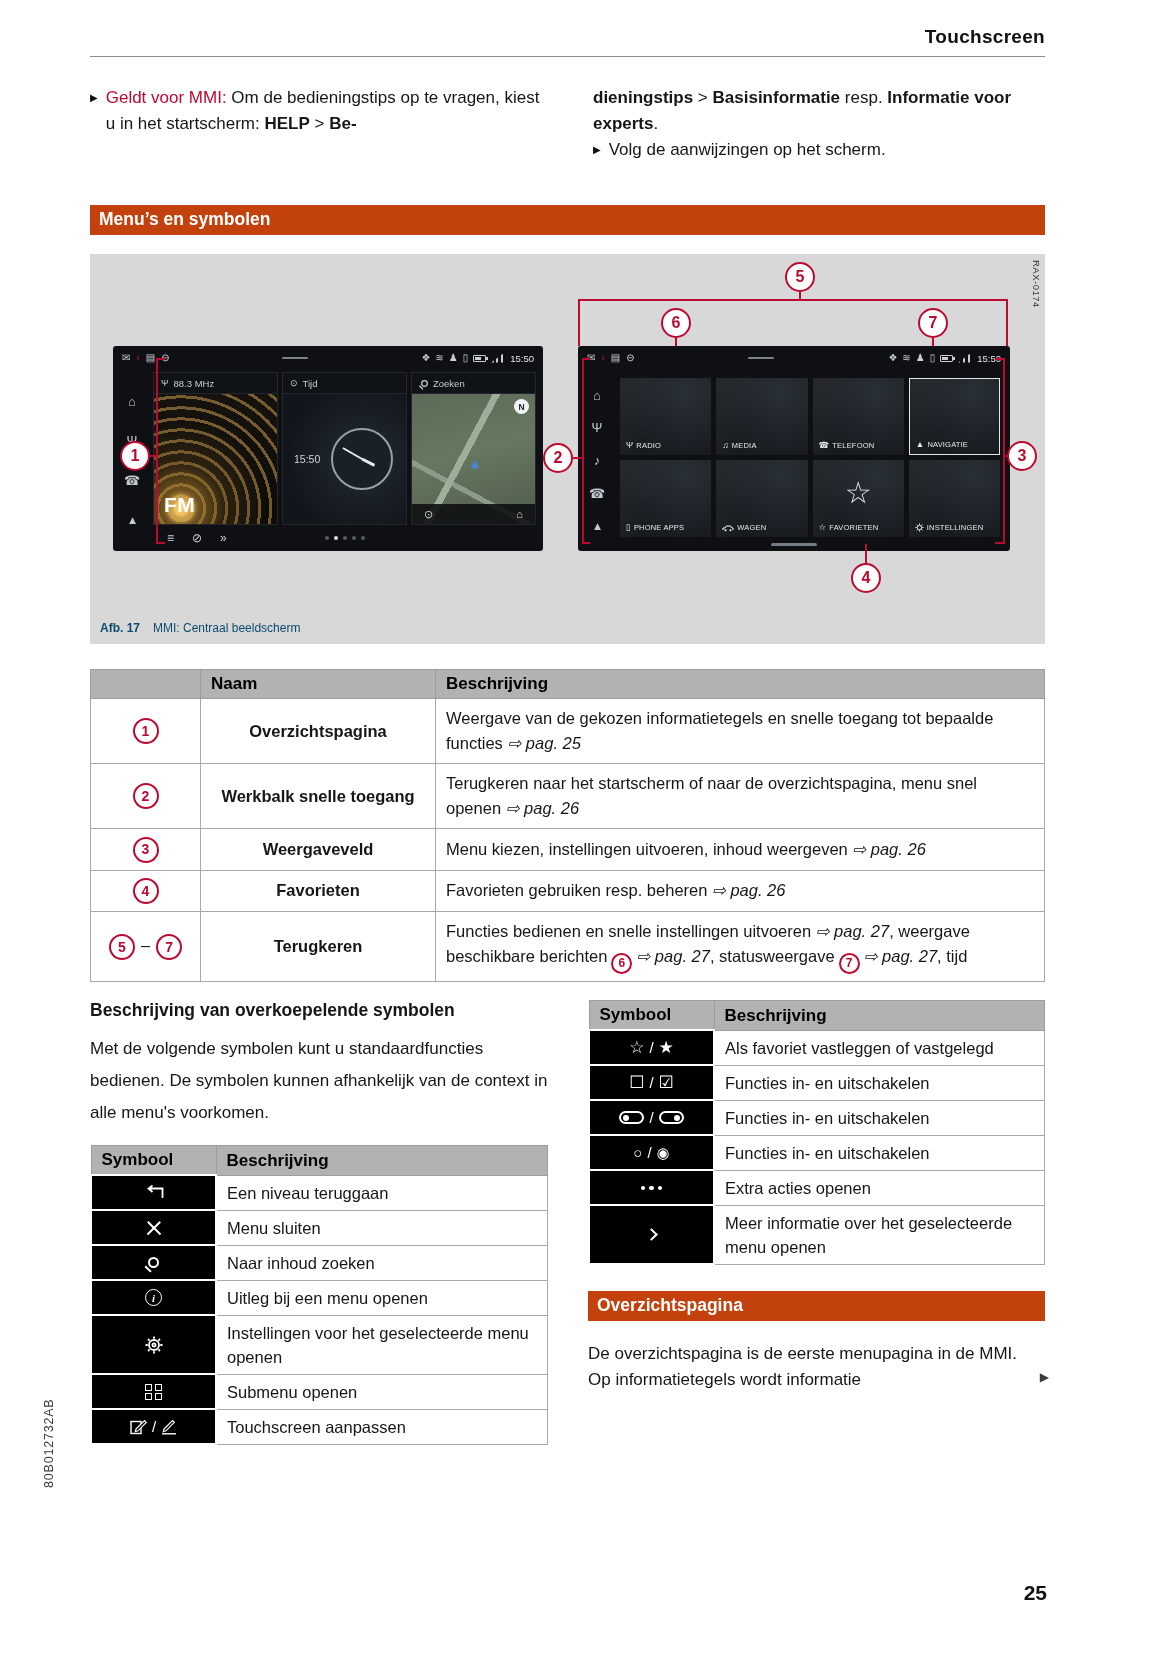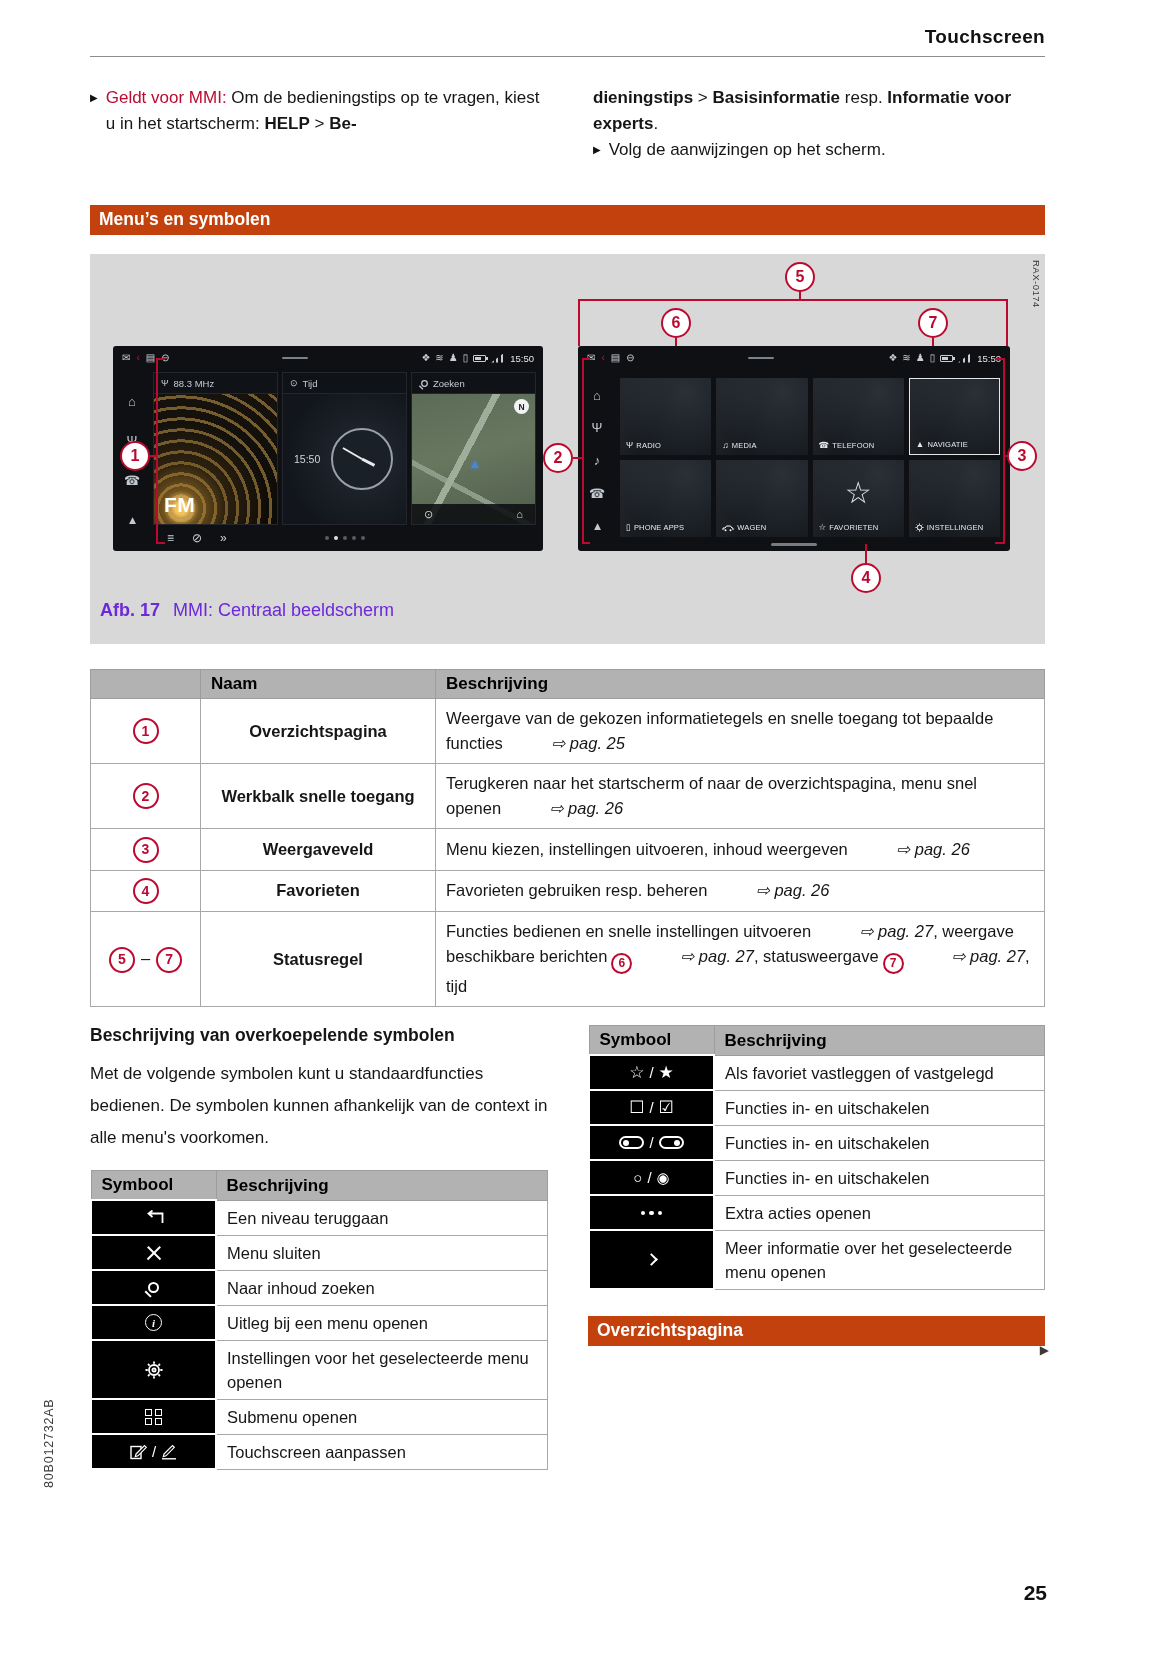--- a/index.html
+++ b/index.html
@@ -18,21 +18,21 @@
   .tri { font-size:10px; line-height:26px; margin-right:8px; color:#111; flex:none; }
   .red-lead { color:#bb0a30; }
   .b { font-weight:bold; }
 
   
   .banner { margin-top:42px; background:#c2410c; color:#fff; font-weight:bold; font-size:17.5px; padding:4px 9px 5px; }
 
   
   .figure { position:relative; margin-top:19px; height:390px; background:#d8d8d8; }
   .fig-code { position:absolute; right:3px; top:6px; writing-mode:vertical-rl; font-size:9.5px; color:#333; letter-spacing:.5px; }
-  .fig-cap { position:absolute; left:10px; bottom:23px; font-size:18px; color:#6d28d9; }
+  .fig-cap { position:absolute; left:10px; bottom:9px; font-size:12px; color:#0c4a6e; }
   .fig-cap b { margin-right:13px; }
 
   .screen { position:absolute; background:#0e1013; border-radius:3px; color:#dfe3e8; overflow:hidden; }
   .statusbar { height:24px; display:flex; align-items:center; gap:6px; padding:0 9px; font-size:10px; color:#c9ced5; }
   .sbi { line-height:1; }
   .sbi.red { color:#d0103a; }
   .sb-dash { flex:1; position:relative; }
   .sb-dash::after { content:""; position:absolute; left:50%; top:50%; width:26px; height:2px; background:#7b828a; transform:translate(-50%,-50%); border-radius:1px; }
   .sb-right { display:flex; align-items:center; gap:5px; }
   .sb-time { font-size:9.5px; color:#e4e7ea; margin-left:2px; }
@@ -92,21 +92,21 @@
 
   
   .mtable { width:100%; border-collapse:collapse; margin-top:25px; font-size:16.5px; }
   .mtable th { background:#b2b2b2; font-weight:bold; text-align:left; font-size:17px; padding:4px 10px; border:1px solid #9d9d9d; color:#000;margin-top:16px; }
   .mtable td { border:1px solid #a8a8a8; padding:7px 10px; line-height:25px; vertical-align:middle; }
   .mtable td.numc { width:110px; text-align:center; }
   .mtable td.namec { width:235px; text-align:center; font-weight:bold; }
   .co-inline { display:inline-flex; width:26px; height:26px; border:2px solid #bb0a30; border-radius:50%; color:#bb0a30; font-weight:bold; font-size:14px; align-items:center; justify-content:center; vertical-align:middle; background:#fff; }
   .co-small { display:inline-flex; width:21px; height:21px; border:2px solid #bb0a30; border-radius:50%; color:#bb0a30; font-weight:bold; font-size:12px; align-items:center; justify-content:center; vertical-align:-5px; margin:0 4px; background:#fff; }
   .numdash { color:#161616; margin:0 6px; font-weight:normal; }
-  .ref { font-style:italic;margin-left:44px; }
+  .ref { font-style:italic; }
 
   
   .bottom { display:flex; gap:40px; margin-top:18px; align-items:flex-start; }
   .bcol-l { width:458px; }
   .bcol-r { width:457px; }
   .sec-h { font-size:17.5px; font-weight:bold; margin-bottom:12px; }
   .sec-p { font-size:17px; line-height:32px; }
 
   .stable { width:100%; border-collapse:collapse; font-size:16.5px; margin-top:16px; }
   .bcol-r .stable { margin-top:0; }
@@ -406,21 +406,21 @@
       </tr>
       <tr>
         <td class="numc"><span class="co-inline">4</span></td>
         <td class="namec">Favorieten</td>
         <td><span>Favorieten gebruiken resp. beheren </span><span class="ref">⇨ pag. 26</span></td>
       </tr>
       <tr>
         <td class="numc">
           <span class="co-inline">5</span><span class="numdash">–</span><span class="co-inline">7</span>
         </td>
-        <td class="namec">Statusregel</td>
+        <td class="namec">Terugkeren</td>
         <td><span>Functies bedienen en snelle instellingen uitvoeren </span><span class="ref">⇨ pag. 27</span><span>, weergave beschikbare berichten</span><span class="co-small">6</span><span class="ref">⇨ pag. 27</span><span>, statusweergave</span><span class="co-small">7</span><span class="ref">⇨ pag. 27</span><span>, tijd</span></td>
       </tr>
     </tbody>
       </table>
 
     <div class="bottom">
       <div class="bcol-l">
         <div class="sec-h">Beschrijving van overkoepelende symbolen</div>
         <p class="sec-p">Met de volgende symbolen kunt u standaardfuncties bedienen. De symbolen kunnen afhankelijk van de context in alle menu's voorkomen.</p>
 
@@ -579,21 +579,21 @@
                   <span class="symwrap">
                     <span class="chev"></span>
                   </span>
                 </td>
             <td class="dsc">Meer informatie over het geselecteerde menu openen</td>
           </tr>
         </tbody>
           </table>
 
         <div class="banner ov-banner">Overzichtspagina</div>
-        <p class="ov-p"><span class="cont">▶</span></p>
+        <p class="ov-p"><span>De overzichtspagina is de eerste menupagina in de MMI. Op informatietegels wordt informatie</span><span class="cont">▶</span></p>
       </div>
     </div>
 
   </div>
 
   <div class="doc-code">80B012732AB</div>
   <div class="pageno">25</div>
 </div>
 
 </body></html>

